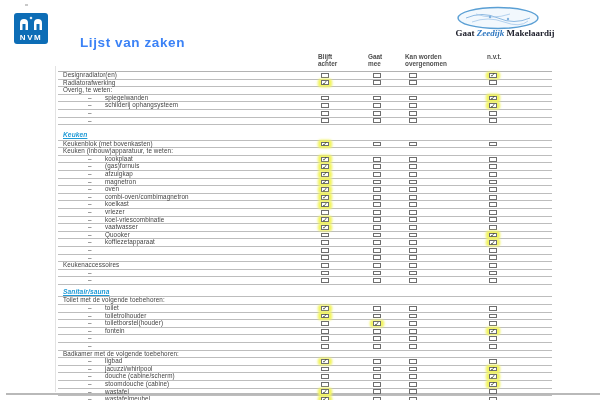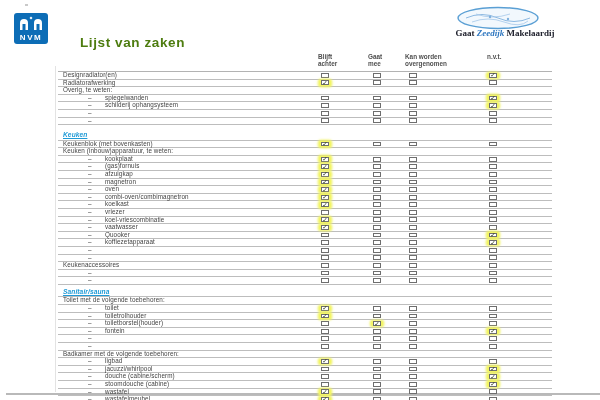--- a/index.html
+++ b/index.html
@@ -6,21 +6,21 @@
   body{font-family:"Liberation Sans",sans-serif;background:#f4f4f4;}
   .page{position:relative;width:600px;height:400px;background:#ffffff;overflow:hidden;}
 
   
   .vline-artifact{position:absolute;left:55px;top:66px;width:1px;height:326px;background:#e3e3e3;}
   .bottom-edge{position:absolute;left:6px;top:393px;width:594px;height:2px;background:#b9b9b9;}
   .top-dot{position:absolute;left:25px;top:4px;width:3px;height:2px;background:#c9c9c9;}
 
   
   .nvm{position:absolute;left:14px;top:13px;}
-  .title{position:absolute;left:80px;top:35px;font-size:13.5px;font-weight:bold;letter-spacing:.6px;color:#4d7c0f;}
+  .title{position:absolute;left:80px;top:35px;font-size:13.5px;font-weight:bold;letter-spacing:.6px;color:#3b82f6;}
   .rz-logo{position:absolute;left:452px;top:6px;}
   .rz-name{position:absolute;left:430px;top:28px;width:150px;text-align:center;
            font-family:"Liberation Serif",serif;font-size:9px;font-weight:600;color:#20222e;white-space:nowrap;}
   .rz-name .accent{font-style:italic;color:#2e77c0;text-align:right;}
 
   
   .colh{position:absolute;top:54px;font-size:6.4px;line-height:6.8px;font-weight:bold;color:#4f4f4f;}
   .colh.c1{left:318px;width:34px;}
   .colh.c2{left:368px;width:28px;}
   .colh.c3{left:405px;width:66px;}

